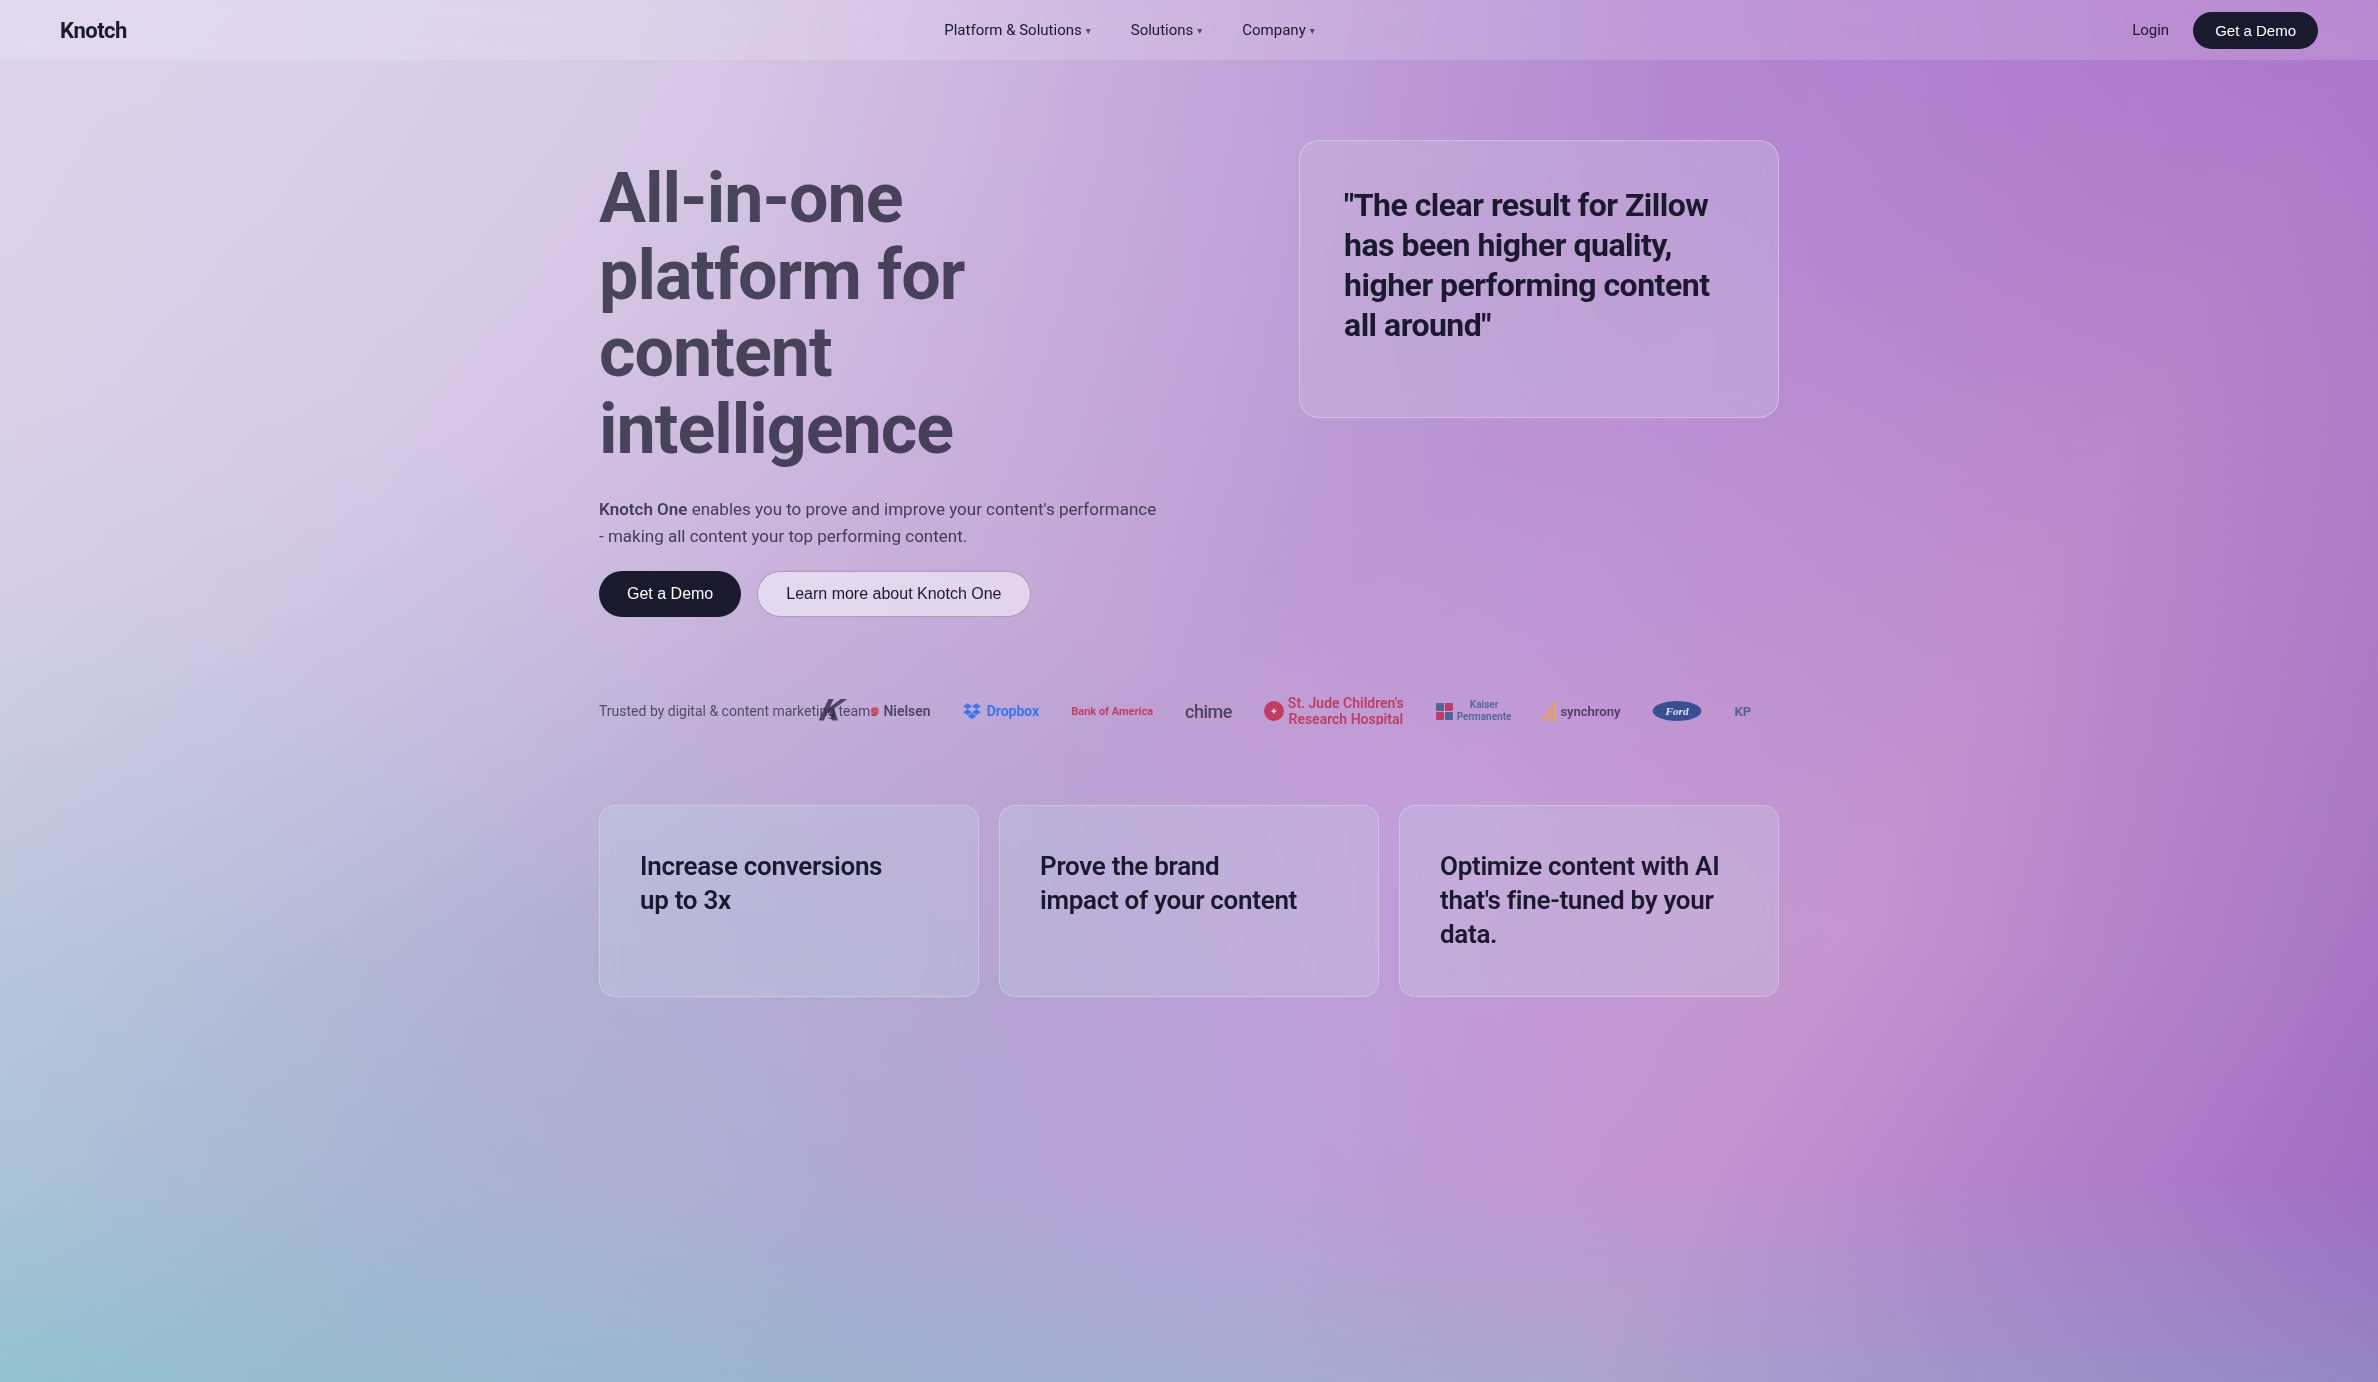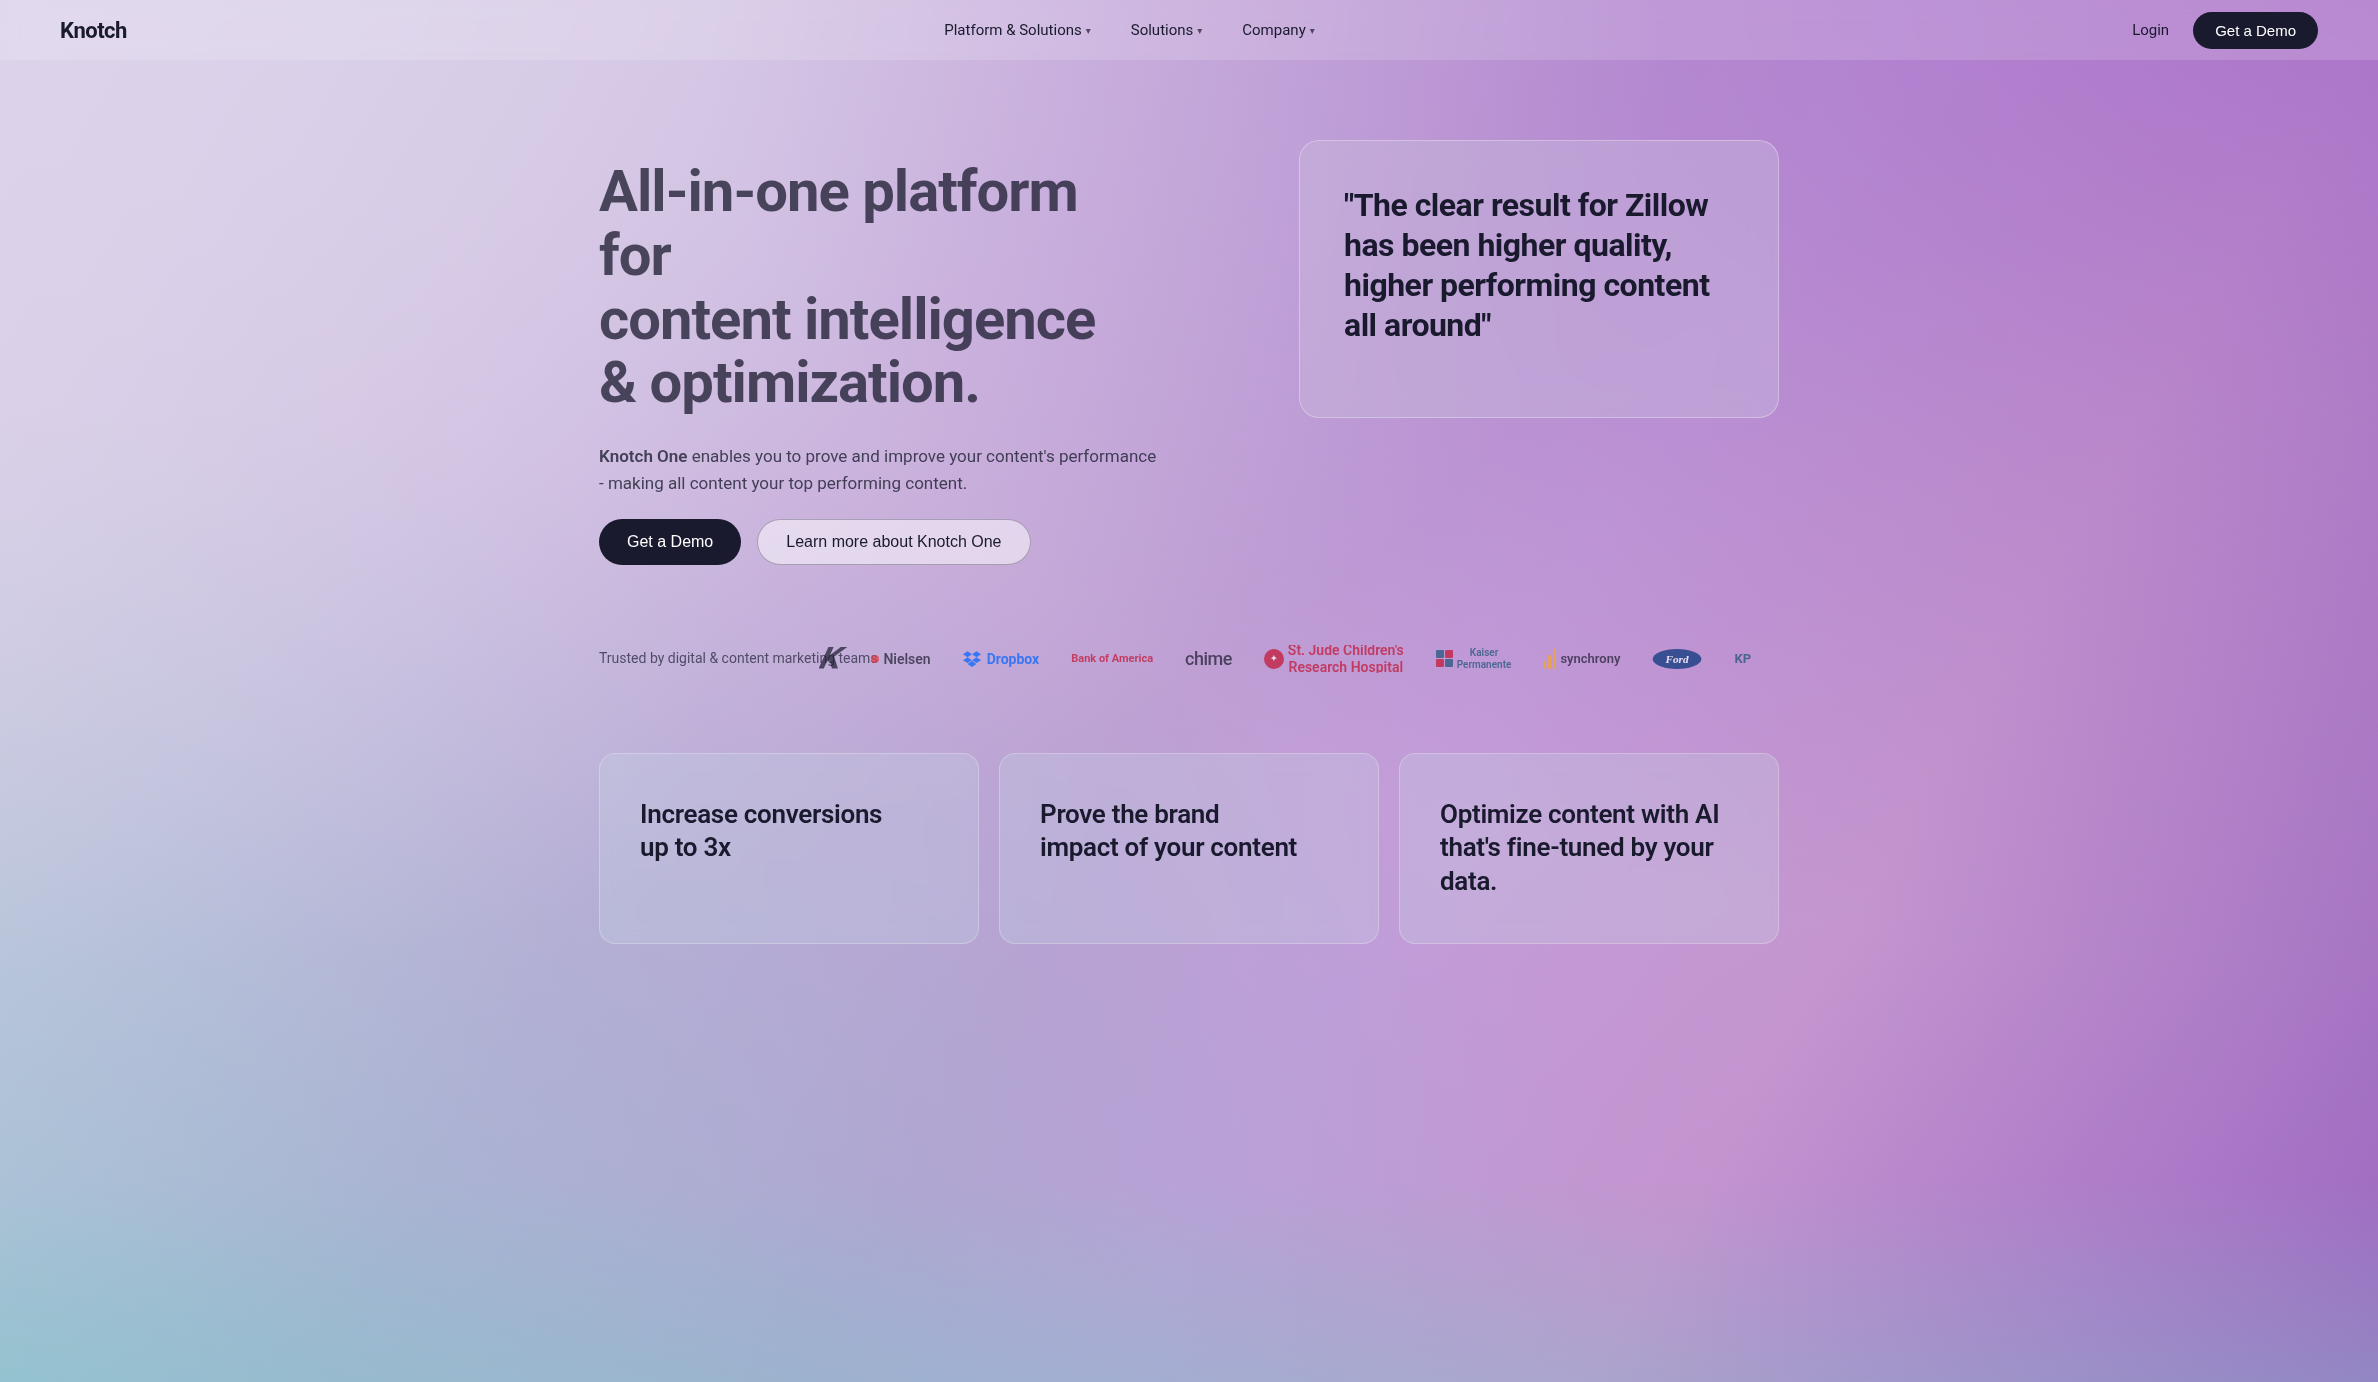--- a/index.html
+++ b/index.html
@@ -142,21 +142,21 @@
       gap: 60px;
     }
 
     .hero-left {
       flex: 1;
       max-width: 560px;
       padding-top: 20px;
     }
 
     .hero-headline {
-      font-size: 58px;
+      font-size: 70px;
       font-weight: 700;
       color: #1a1a2e;
       line-height: 1.1;
       margin-bottom: 28px;
       letter-spacing: -1px;
     }
 
     .hero-headline span {
       opacity: 0.75;
     }
@@ -459,21 +459,20 @@
   </div>
 </nav>
 
 <section class="hero-section">
   <div class="hero-content">
 
     <div class="hero-left">
       <h1 class="hero-headline">
         <span style="opacity:0.75;">All-in-one platform for</span><br>
         <span>content intelligence</span><br>
-        <span>&amp; optimization.</span>
       </h1>
       <p class="hero-subtext">
         <strong>Knotch One</strong><span> enables you to prove and improve your content's performance - making all content your top performing content.</span>
       </p>
       <div class="hero-buttons">
         <button class="btn-primary">Get a Demo</button>
         <button class="btn-secondary">Learn more about Knotch One</button>
       </div>
     </div>
 

